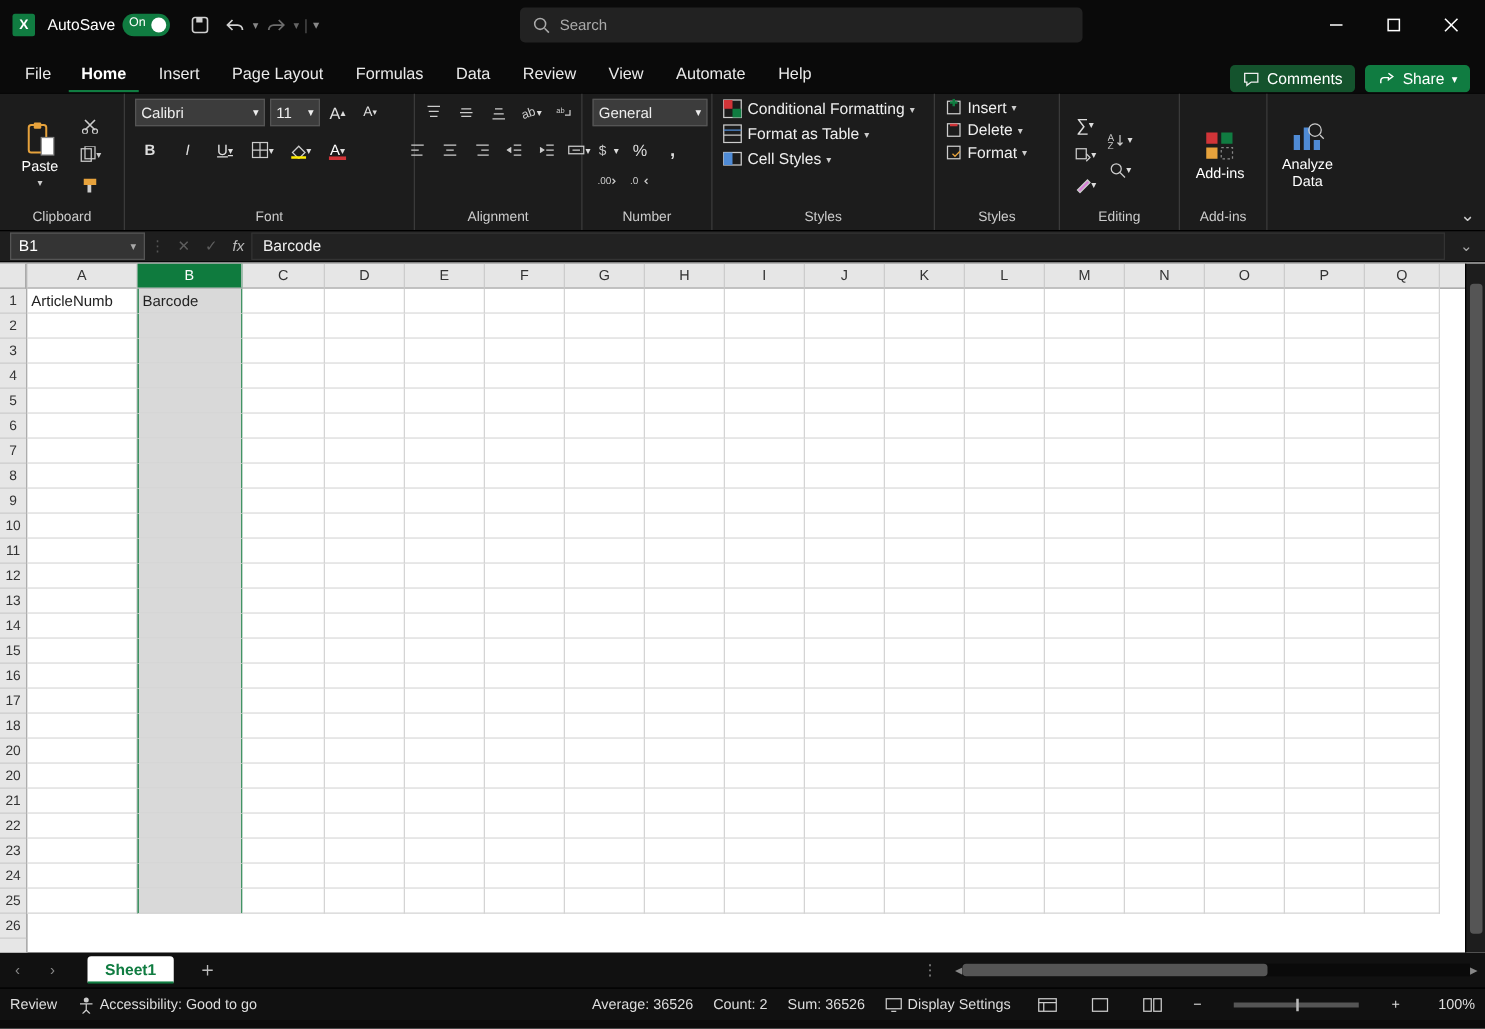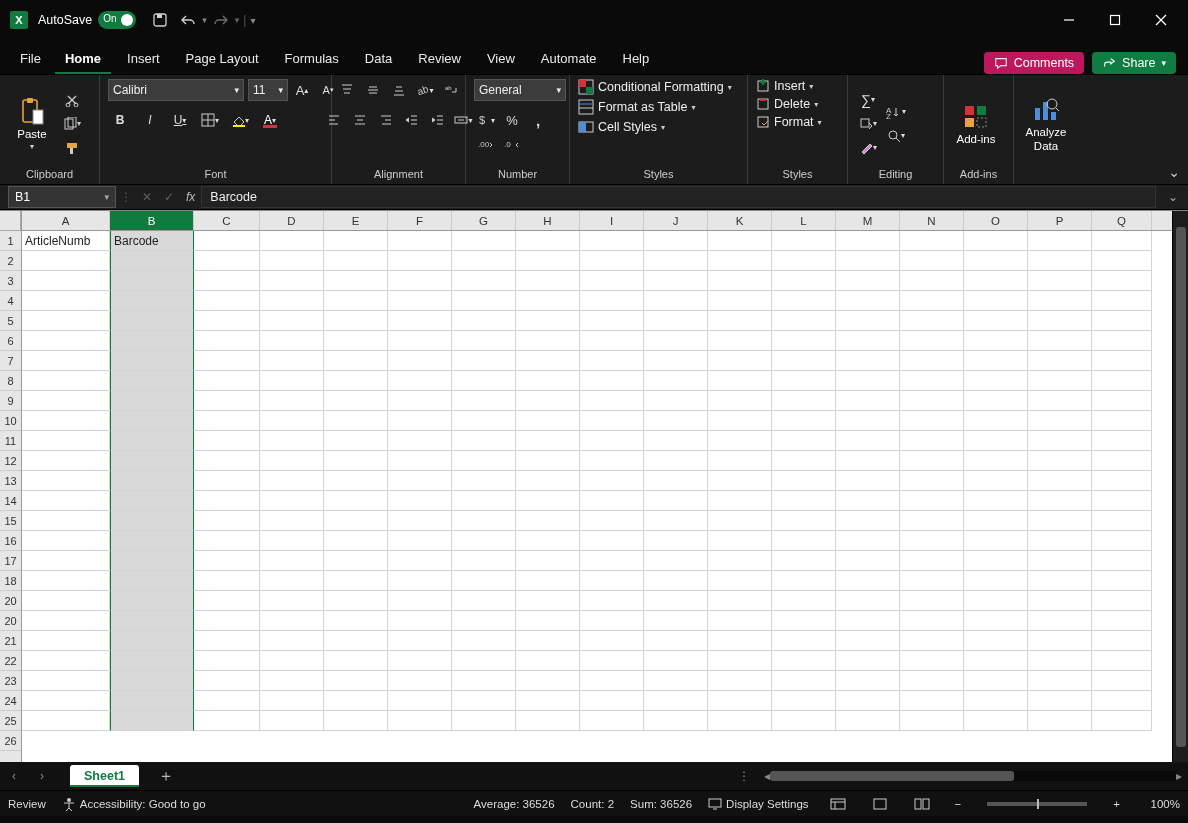--- a/index.html
+++ b/index.html
@@ -87,21 +87,21 @@
   }
   .tab.active {
     color: #fff;
     font-weight: 600;
     border-bottom: 2px solid #107c41;
   }
   .ribbon-tabs .right {
     margin-left: auto; display: flex; gap: 8px; align-items: center; padding-right: 12px;
   }
   .pill {
-    background: #be185d; border-radius: 4px;
+    background: #14532d; border-radius: 4px;
     padding: 4px 10px; display: flex; align-items: center; gap: 6px;
     font-size: 12.5px;
   }
   .pill.green { background: #107c41; color: #fff; }
   
   .ribbon {
     height: 110px;
     background: #1c1c1c;
     border-top: 1px solid #000;
     display: flex;
@@ -255,20 +255,27 @@
     <svg width="16" height="14" viewBox="0 0 16 14">
         <path d="M10 3 L14 7 L10 11 M14 7 H6 A4 4 0 0 0 2 11" fill="none" stroke="#d0d0d0" stroke-width="1.4"></path>
       </svg>
   </div>
   <span style="color:#666;font-size:9px;">▾</span>
   <span class="qat-sep">|</span>
   <span style="color:#888;font-size:10px;">▾</span>
 
   <div class="title-spacer"></div>
 
+  <div class="searchbar">
+    <svg width="14" height="14" viewBox="0 0 16 16">
+        <circle cx="7" cy="7" r="5" fill="none" stroke="#aaa" stroke-width="1.4"></circle>
+        <line x1="11" y1="11" x2="15" y2="15" stroke="#aaa" stroke-width="1.4"></line>
+      </svg>
+    <span>Search</span>
+  </div>
   <div class="title-spacer"></div>
 
   <div class="win-controls">
     <div class="win-btn">
         <svg width="12" height="12">
           <line x1="1" y1="6" x2="11" y2="6" stroke="#fff" stroke-width="1.2"></line>
         </svg>
       </div>
     <div class="win-btn">
         <svg width="12" height="12">
@@ -348,21 +355,21 @@
             </svg>
           </div>
       </div>
     </div>
     <div class="group-label">Clipboard</div>
   </div>
 
   <div class="group" style="width:232px;">
     <div class="group-body" style="flex-direction:column;align-items:flex-start;gap:8px;">
       <div class="icon-row">
-        <div class="dropdown-field" style="width:136px;">
+        <div class="dropdown-field" style="width:104px;">
             <span>Calibri</span>
             <span style="margin-left:auto;font-size:9px;">▾</span>
           </div>
         <div class="dropdown-field" style="width:40px;margin-left:2px;">
             <span>11</span>
             <span style="margin-left:auto;font-size:9px;">▾</span>
           </div>
         <div class="small-btn" style="font-size:13px;">A<sup style="font-size:8px;">▴</sup></div>
         <div class="small-btn" style="font-size:11px;">A<sup style="font-size:7px;">▾</sup></div>
       </div>

